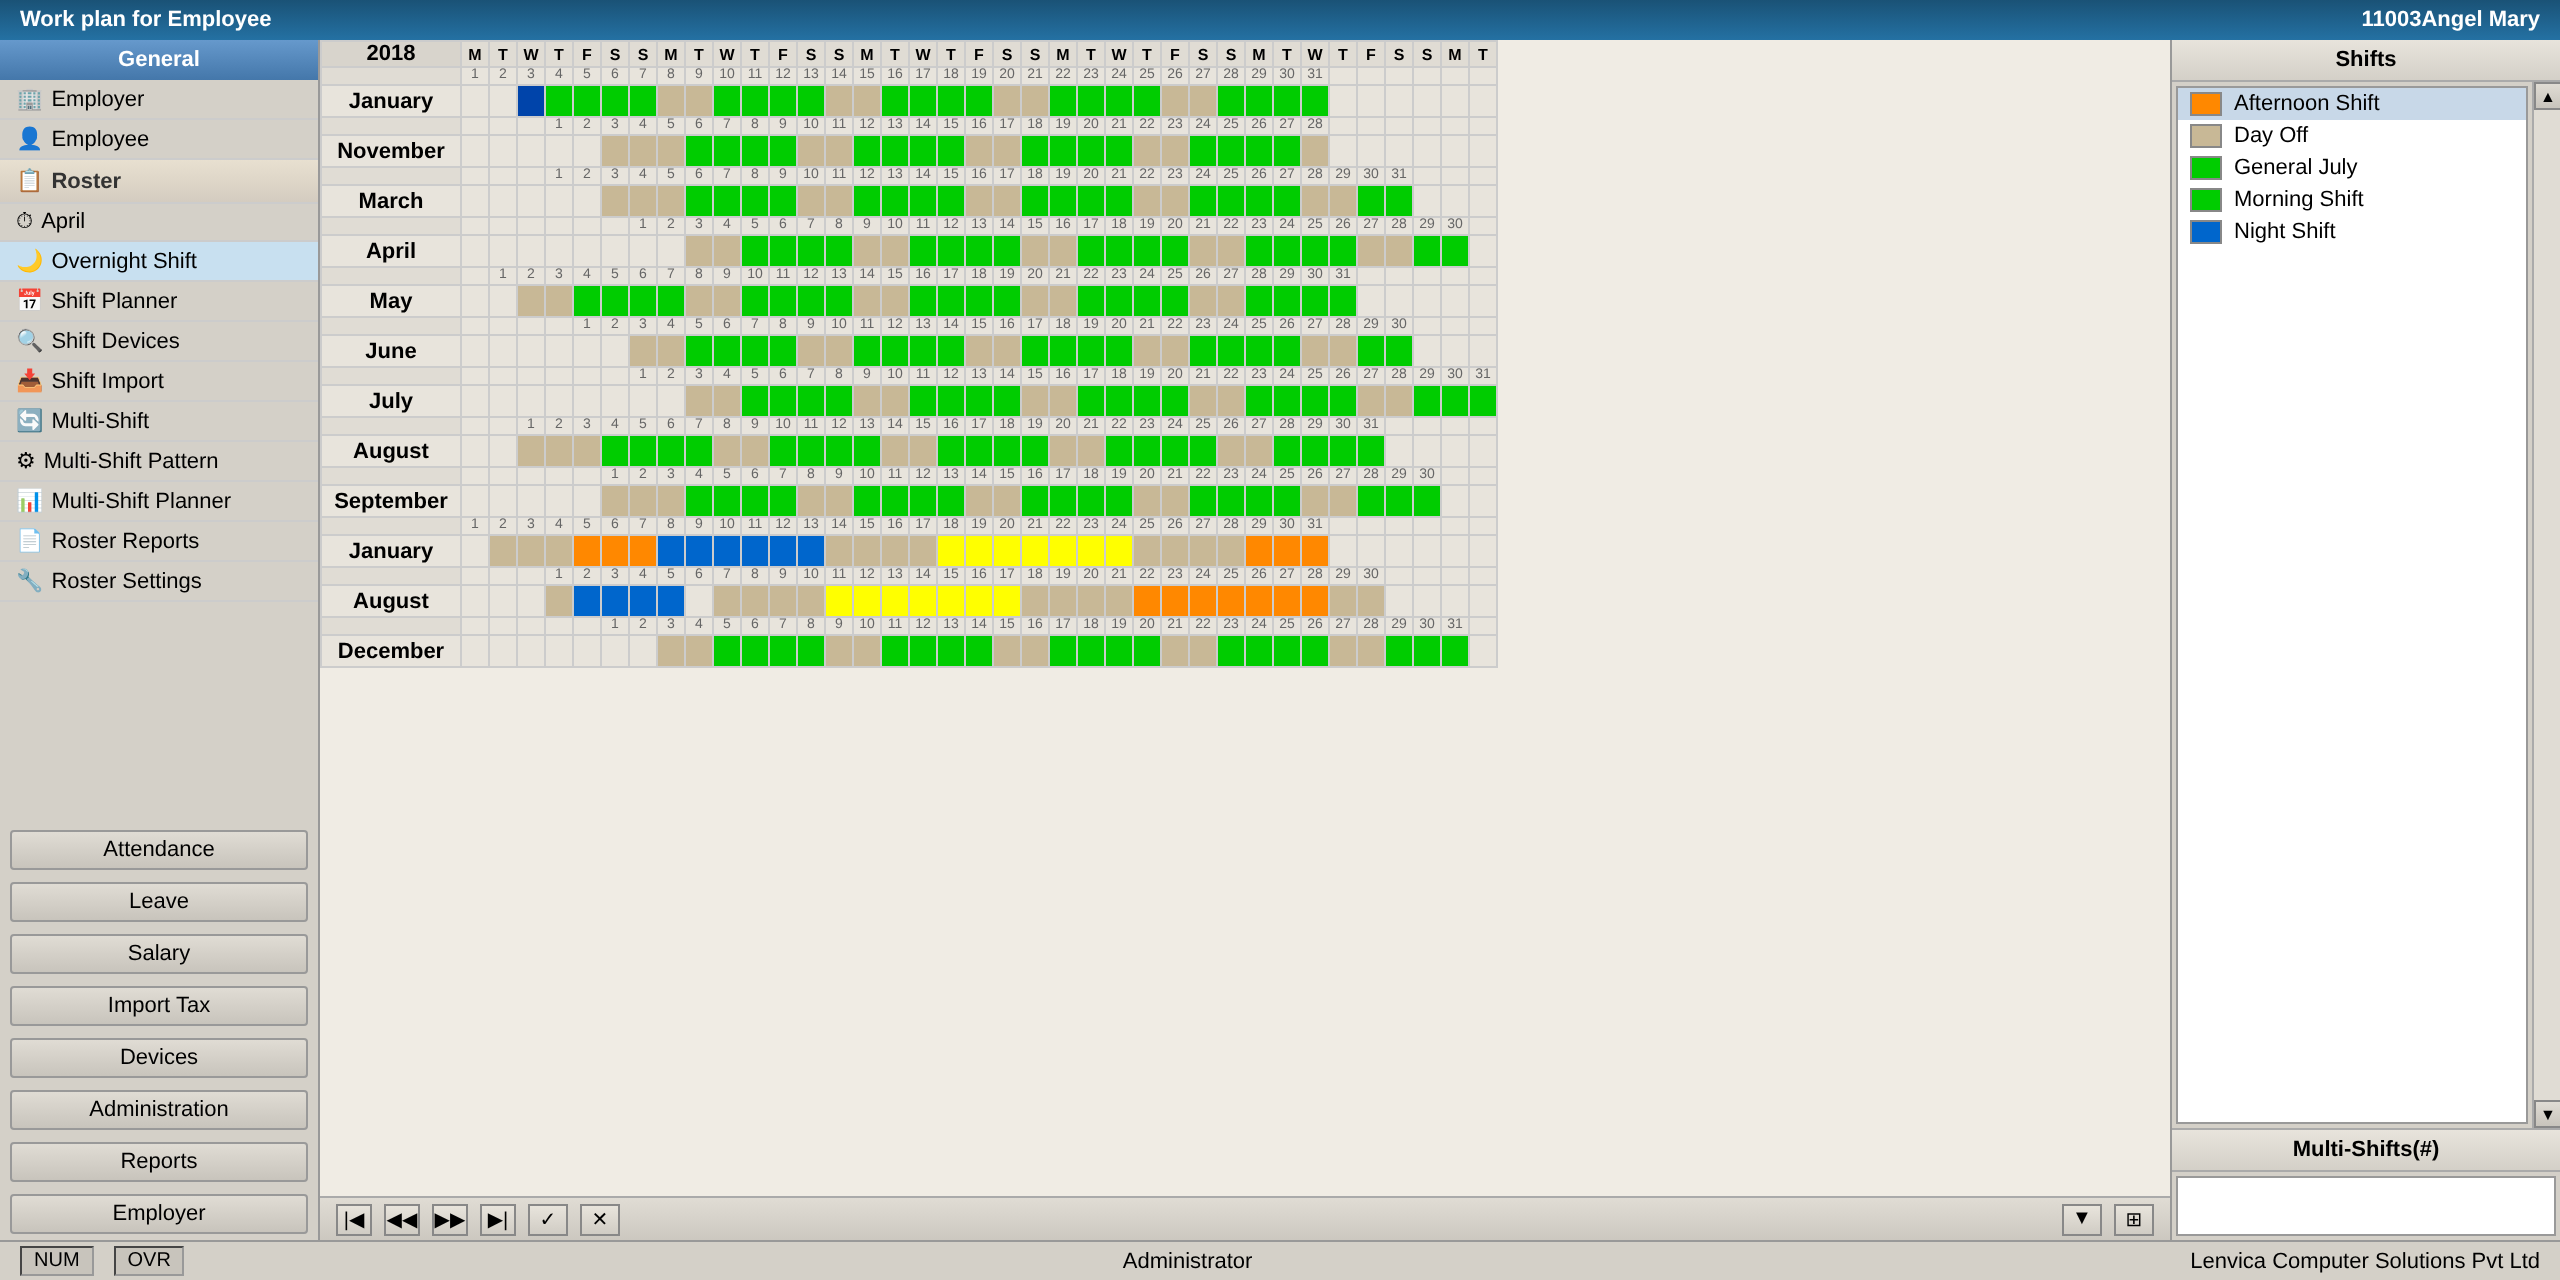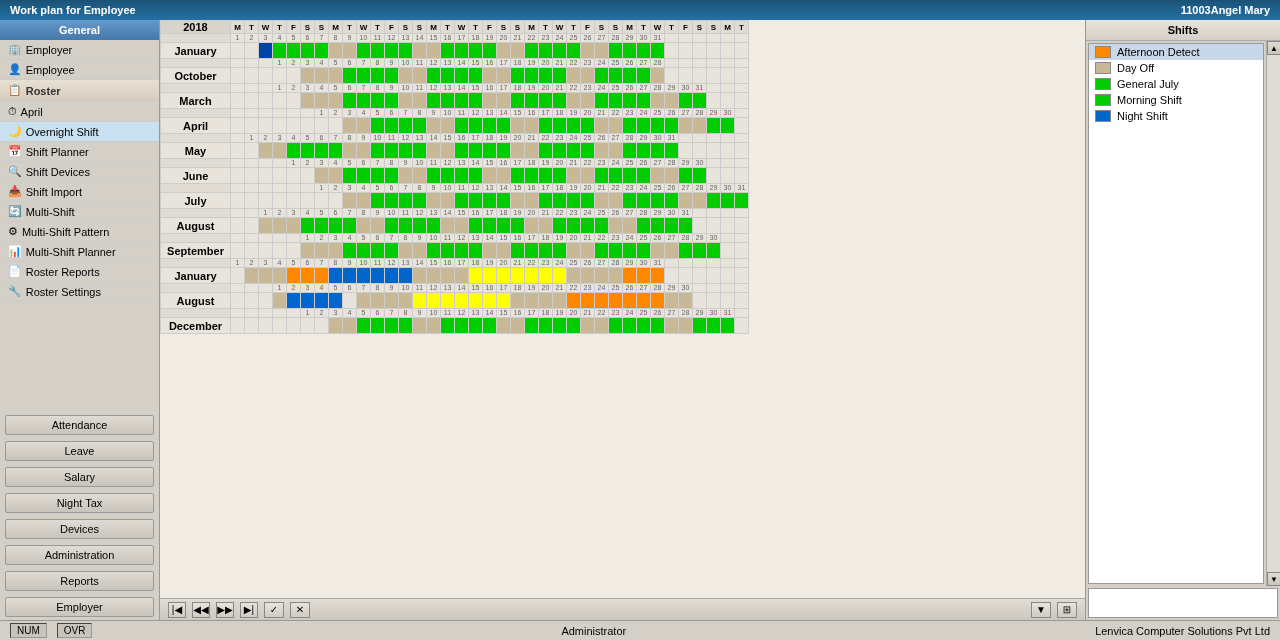--- a/index.html
+++ b/index.html
@@ -366,21 +366,21 @@
     <div class="sidebar-btn">
       <span>Attendance</span>
     </div>
     <div class="sidebar-btn">
       <span>Leave</span>
     </div>
     <div class="sidebar-btn">
       <span>Salary</span>
     </div>
     <div class="sidebar-btn">
-      <span>Night Tax</span>
+      <span>Import Tax</span>
     </div>
     <div class="sidebar-btn">
       <span>Devices</span>
     </div>
     <div class="sidebar-btn">
       <span>Administration</span>
     </div>
     <div class="sidebar-btn">
       <span>Reports</span>
     </div>
@@ -553,21 +553,21 @@
                   <td class="day-num" style="font-size: 7px; color: rgb(102, 102, 102); background: rgb(232, 228, 220); text-align: center; height: 8px; line-height: 8px;">27</td>
                   <td class="day-num" style="font-size: 7px; color: rgb(102, 102, 102); background: rgb(232, 228, 220); text-align: center; height: 8px; line-height: 8px;">28</td>
                   <td class="day-num" style="font-size: 7px; color: rgb(102, 102, 102); background: rgb(232, 228, 220); text-align: center; height: 8px; line-height: 8px;"></td>
                   <td class="day-num" style="font-size: 7px; color: rgb(102, 102, 102); background: rgb(232, 228, 220); text-align: center; height: 8px; line-height: 8px;"></td>
                   <td class="day-num" style="font-size: 7px; color: rgb(102, 102, 102); background: rgb(232, 228, 220); text-align: center; height: 8px; line-height: 8px;"></td>
                   <td class="day-num" style="font-size: 7px; color: rgb(102, 102, 102); background: rgb(232, 228, 220); text-align: center; height: 8px; line-height: 8px;"></td>
                   <td class="day-num" style="font-size: 7px; color: rgb(102, 102, 102); background: rgb(232, 228, 220); text-align: center; height: 8px; line-height: 8px;"></td>
                   <td class="day-num" style="font-size: 7px; color: rgb(102, 102, 102); background: rgb(232, 228, 220); text-align: center; height: 8px; line-height: 8px;"></td>
                 </tr>
                 <tr>
-                  <td class="month-header">October</td>
+                  <td class="month-header">November</td>
                   <td class="shift-cell" style="background-color: rgb(232, 228, 220);"></td>
                   <td class="shift-cell" style="background-color: rgb(232, 228, 220);"></td>
                   <td class="shift-cell" style="background-color: rgb(232, 228, 220);"></td>
                   <td class="shift-cell" style="background-color: rgb(232, 228, 220);"></td>
                   <td class="shift-cell" style="background-color: rgb(232, 228, 220);"></td>
                   <td class="shift-cell" style="background-color: rgb(200, 184, 150);"></td>
                   <td class="shift-cell" style="background-color: rgb(200, 184, 150);"></td>
                   <td class="shift-cell" style="background-color: rgb(200, 184, 150);"></td>
                   <td class="shift-cell" style="background-color: rgb(0, 204, 0);"></td>
                   <td class="shift-cell" style="background-color: rgb(0, 204, 0);"></td>
@@ -1420,21 +1420,21 @@
 
   <div id="right-panel">
     <div class="right-panel-header">
       <span>Shifts</span>
     </div>
     <div style="display:flex;flex:1;overflow:hidden;">
       <div class="legend-list" id="legend-list">
 
       <div class="legend-item selected">
             <div class="legend-color" style="background-color: rgb(255, 136, 0);"></div>
-            <span>Afternoon Detect</span>
+            <span>Afternoon Shift</span>
           </div>
           <div class="legend-item">
             <div class="legend-color" style="background-color: rgb(200, 184, 150);"></div>
             <span>Day Off</span>
           </div>
           <div class="legend-item">
             <div class="legend-color" style="background-color: rgb(0, 204, 0);"></div>
             <span>General July</span>
           </div>
           <div class="legend-item">
@@ -1446,20 +1446,23 @@
             <span>Night Shift</span>
           </div>
         </div>
       <div class="legend-scrollbar">
         <div class="legend-scroll-btn">▲</div>
         <div style="flex:1;background:#e0dcd4;"></div>
         <div class="legend-scroll-btn">▼</div>
       </div>
     </div>
 
+    <div class="multi-shifts-header">
+      <span>Multi-Shifts(#)</span>
+    </div>
     <div class="multi-shifts-area"></div>
   </div>
 </div>
 
 <div id="statusbar">
   <div class="status-section">
     <span class="status-item">NUM</span>
     <span class="status-item">OVR</span>
   </div>
   <div class="status-section">

